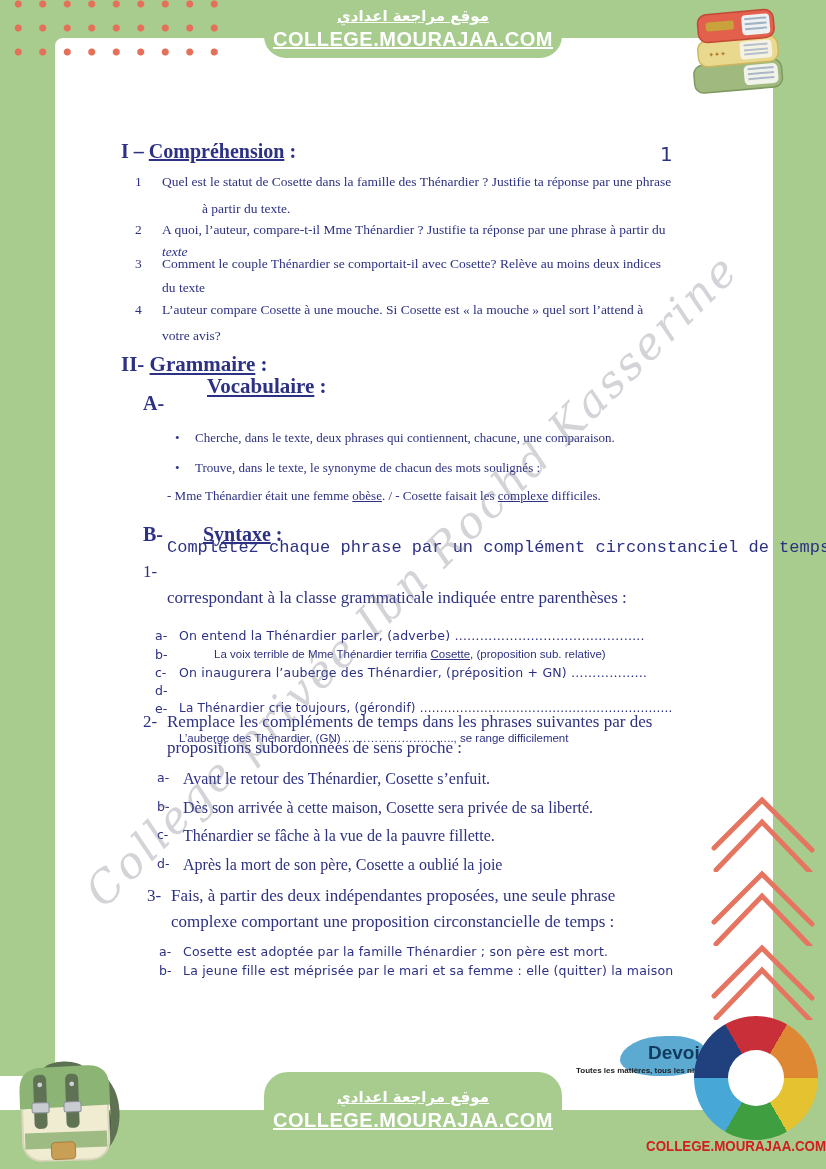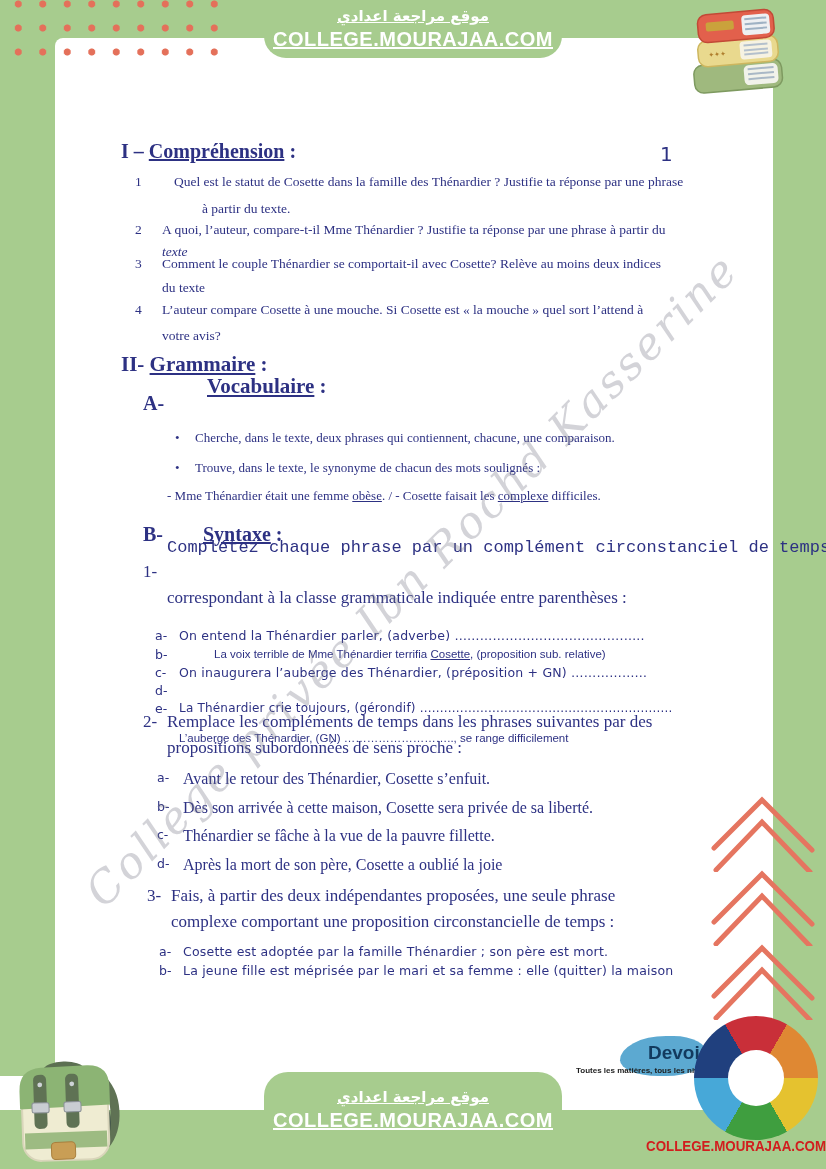--- a/index.html
+++ b/index.html
@@ -58,21 +58,21 @@
 
 <div class="canvas">
 
   <div class="page">
     <div class="watermark">Collège privée Ibn Rochd Kasserine</div>
 
     <div class="abs h1" style="left:66px;top:102px;"><span>I – </span><span class="ul">Compréhension</span><span> :</span></div>
     <div class="abs pagenum" style="left:605px;top:104px;">1</div>
 
     <div class="abs q" style="left:80px;top:136px;">1</div>
-    <div class="abs q" style="left:107px;top:136px;margin-left:12px;">Quel est le statut de Cosette dans la famille des Thénardier ?  Justifie ta réponse par une phrase</div>
+    <div class="abs q" style="left:107px;top:136px;">Quel est le statut de Cosette dans la famille des Thénardier ?  Justifie ta réponse par une phrase</div>
     <div class="abs q" style="left:107px;top:163px;margin-left:40px;">à partir du texte.</div>
 
     <div class="abs q" style="left:80px;top:184px;">2</div>
     <div class="abs q" style="left:107px;top:184px;">A quoi, l’auteur, compare-t-il Mme Thénardier ? Justifie ta réponse par une phrase à partir du</div>
     <div class="abs q" style="left:107px;top:206px;font-style:italic;">texte</div>
 
     <div class="abs q" style="left:80px;top:218px;">3</div>
     <div class="abs q" style="left:107px;top:218px;">Comment le couple Thénardier se comportait-il  avec Cosette? Relève au moins deux indices</div>
     <div class="abs q" style="left:107px;top:242px;">du texte</div>
 

